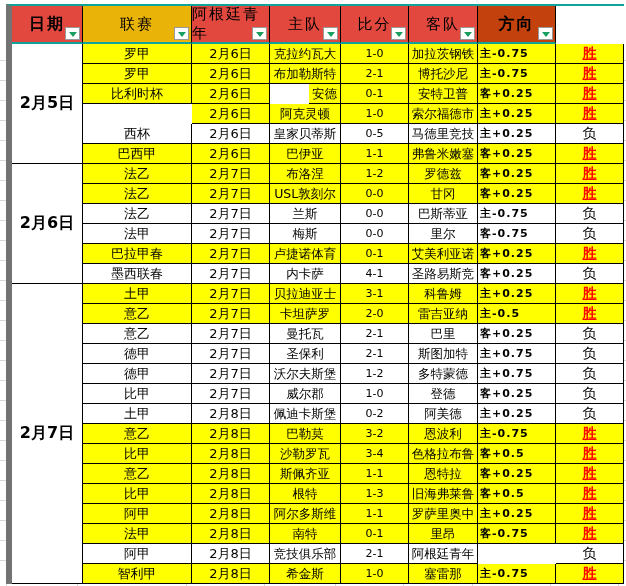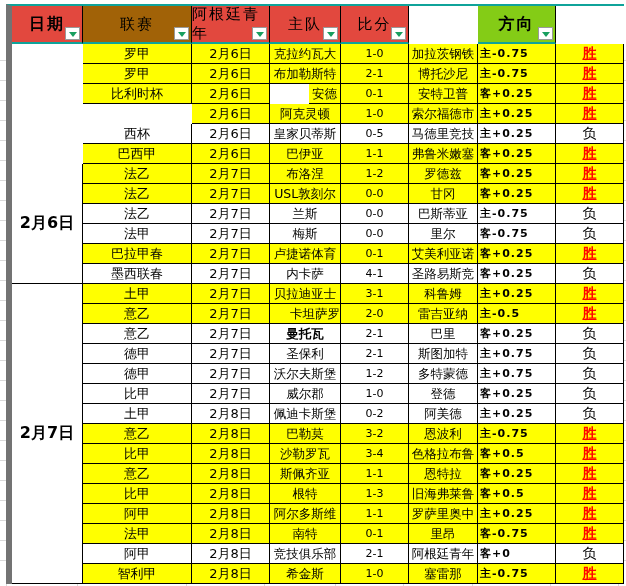--- a/index.html
+++ b/index.html
@@ -78,21 +78,21 @@
     <div class="stub" style="left: 618px;"></div>
   </div>
 
 <div id="tbl">
     <div class="hcell hbold" style="background: rgb(226, 72, 62); grid-area: 1 / 1;">
       <span>日期</span>
       <span class="filter-btn">
         <span class="filter-arrow"></span>
       </span>
     </div>
-    <div class="hcell" style="background: #a16207; grid-area: 1 / 2;">
+    <div class="hcell" style="background: #eab308; grid-area: 1 / 2;">
       <span>联赛</span>
       <span class="filter-btn">
         <span class="filter-arrow"></span>
       </span>
     </div>
     <div class="hcell" style="background: rgb(226, 72, 62); grid-area: 1 / 3;">
       <span>阿根廷青年</span>
       <span class="filter-btn">
         <span class="filter-arrow"></span>
       </span>
@@ -102,25 +102,34 @@
       <span class="filter-btn">
         <span class="filter-arrow"></span>
       </span>
     </div>
     <div class="hcell" style="background: rgb(226, 72, 62); grid-area: 1 / 5;">
       <span>比分</span>
       <span class="filter-btn">
         <span class="filter-arrow"></span>
       </span>
     </div>
-    <div class="hcell hbold" style="background: #84cc16; grid-area: 1 / 7;">
+    <div class="hcell" style="background: rgb(226, 72, 62); grid-area: 1 / 6;">
+      <span>客队</span>
+      <span class="filter-btn">
+        <span class="filter-arrow"></span>
+      </span>
+    </div>
+    <div class="hcell hbold" style="background: #c2410c; grid-area: 1 / 7;">
       <span>方向</span>
       <span class="filter-btn">
         <span class="filter-arrow"></span>
       </span>
+    </div>
+    <div class="datecell" style="grid-area: 2 / 1 / span 6;">
+      <span>2月5日</span>
     </div>
     <div class="cell c-league win" style="grid-area: 2 / 2;">罗甲</div>
     <div class="cell c-time win" style="grid-area: 2 / 3;">2月6日</div>
     <div class="cell c-team win" style="grid-area: 2 / 4;">
       <div class="l1">克拉约瓦大</div>
       <div class="l2">学</div>
     </div>
     <div class="cell c-score win" style="grid-area: 2 / 5;">1-0</div>
     <div class="cell c-team win" style="grid-area: 2 / 6;">
       <div class="l1">加拉茨钢铁</div>
@@ -264,32 +273,32 @@
       <div class="l2">邦</div>
     </div>
     <div class="cell c-score win" style="grid-area: 14 / 5;">3-1</div>
     <div class="cell c-team win" style="grid-area: 14 / 6;">
       <div class="l1">科鲁姆</div>
     </div>
     <div class="cell c-dir win" style="grid-area: 14 / 7;">主+0.25</div>
     <div class="cell c-res win win-res" style="grid-area: 14 / 8;">胜</div>
     <div class="cell c-league win" style="grid-area: 15 / 2;">意乙</div>
     <div class="cell c-time win" style="grid-area: 15 / 3;">2月7日</div>
-    <div class="cell c-team win" style="grid-area: 15 / 4; text-align: right;">
+    <div class="cell c-team win" style="grid-area: 15 / 4;">
       <div class="l1">卡坦萨罗</div>
     </div>
     <div class="cell c-score win" style="grid-area: 15 / 5;">2-0</div>
     <div class="cell c-team win" style="grid-area: 15 / 6;">
       <div class="l1">雷吉亚纳</div>
     </div>
     <div class="cell c-dir win" style="grid-area: 15 / 7;">主-0.5</div>
     <div class="cell c-res win win-res" style="grid-area: 15 / 8;">胜</div>
     <div class="cell c-league" style="grid-area: 16 / 2;">意乙</div>
     <div class="cell c-time" style="grid-area: 16 / 3;">2月7日</div>
-    <div class="cell c-team" style="grid-area: 16 / 4; font-weight: bold;">
+    <div class="cell c-team" style="grid-area: 16 / 4;">
       <div class="l1">曼托瓦</div>
     </div>
     <div class="cell c-score" style="grid-area: 16 / 5;">2-1</div>
     <div class="cell c-team" style="grid-area: 16 / 6;">
       <div class="l1">巴里</div>
     </div>
     <div class="cell c-dir" style="grid-area: 16 / 7;">客+0.25</div>
     <div class="cell c-res loss-res" style="grid-area: 16 / 8;">负</div>
     <div class="cell c-league" style="grid-area: 17 / 2;">德甲</div>
     <div class="cell c-time" style="grid-area: 17 / 3;">2月7日</div>
@@ -406,21 +415,20 @@
     <div class="cell c-res win win-res" style="grid-area: 26 / 8;">胜</div>
     <div class="cell c-league" style="grid-area: 27 / 2;">阿甲</div>
     <div class="cell c-time" style="grid-area: 27 / 3;">2月8日</div>
     <div class="cell c-team" style="grid-area: 27 / 4;">
       <div class="l1">竞技俱乐部</div>
     </div>
     <div class="cell c-score" style="grid-area: 27 / 5;">2-1</div>
     <div class="cell c-team" style="grid-area: 27 / 6;">
       <div class="l1">阿根廷青年</div>
     </div>
-    <div class="cell c-dir" style="grid-area: 27 / 7;">客+0</div>
     <div class="cell c-res loss-res" style="grid-area: 27 / 8;">负</div>
     <div class="cell c-league win" style="grid-area: 28 / 2;">智利甲</div>
     <div class="cell c-time win" style="grid-area: 28 / 3;">2月8日</div>
     <div class="cell c-team win" style="grid-area: 28 / 4;">
       <div class="l1">希金斯</div>
     </div>
     <div class="cell c-score win" style="grid-area: 28 / 5;">1-0</div>
     <div class="cell c-team win" style="grid-area: 28 / 6;">
       <div class="l1">塞雷那</div>
     </div>

